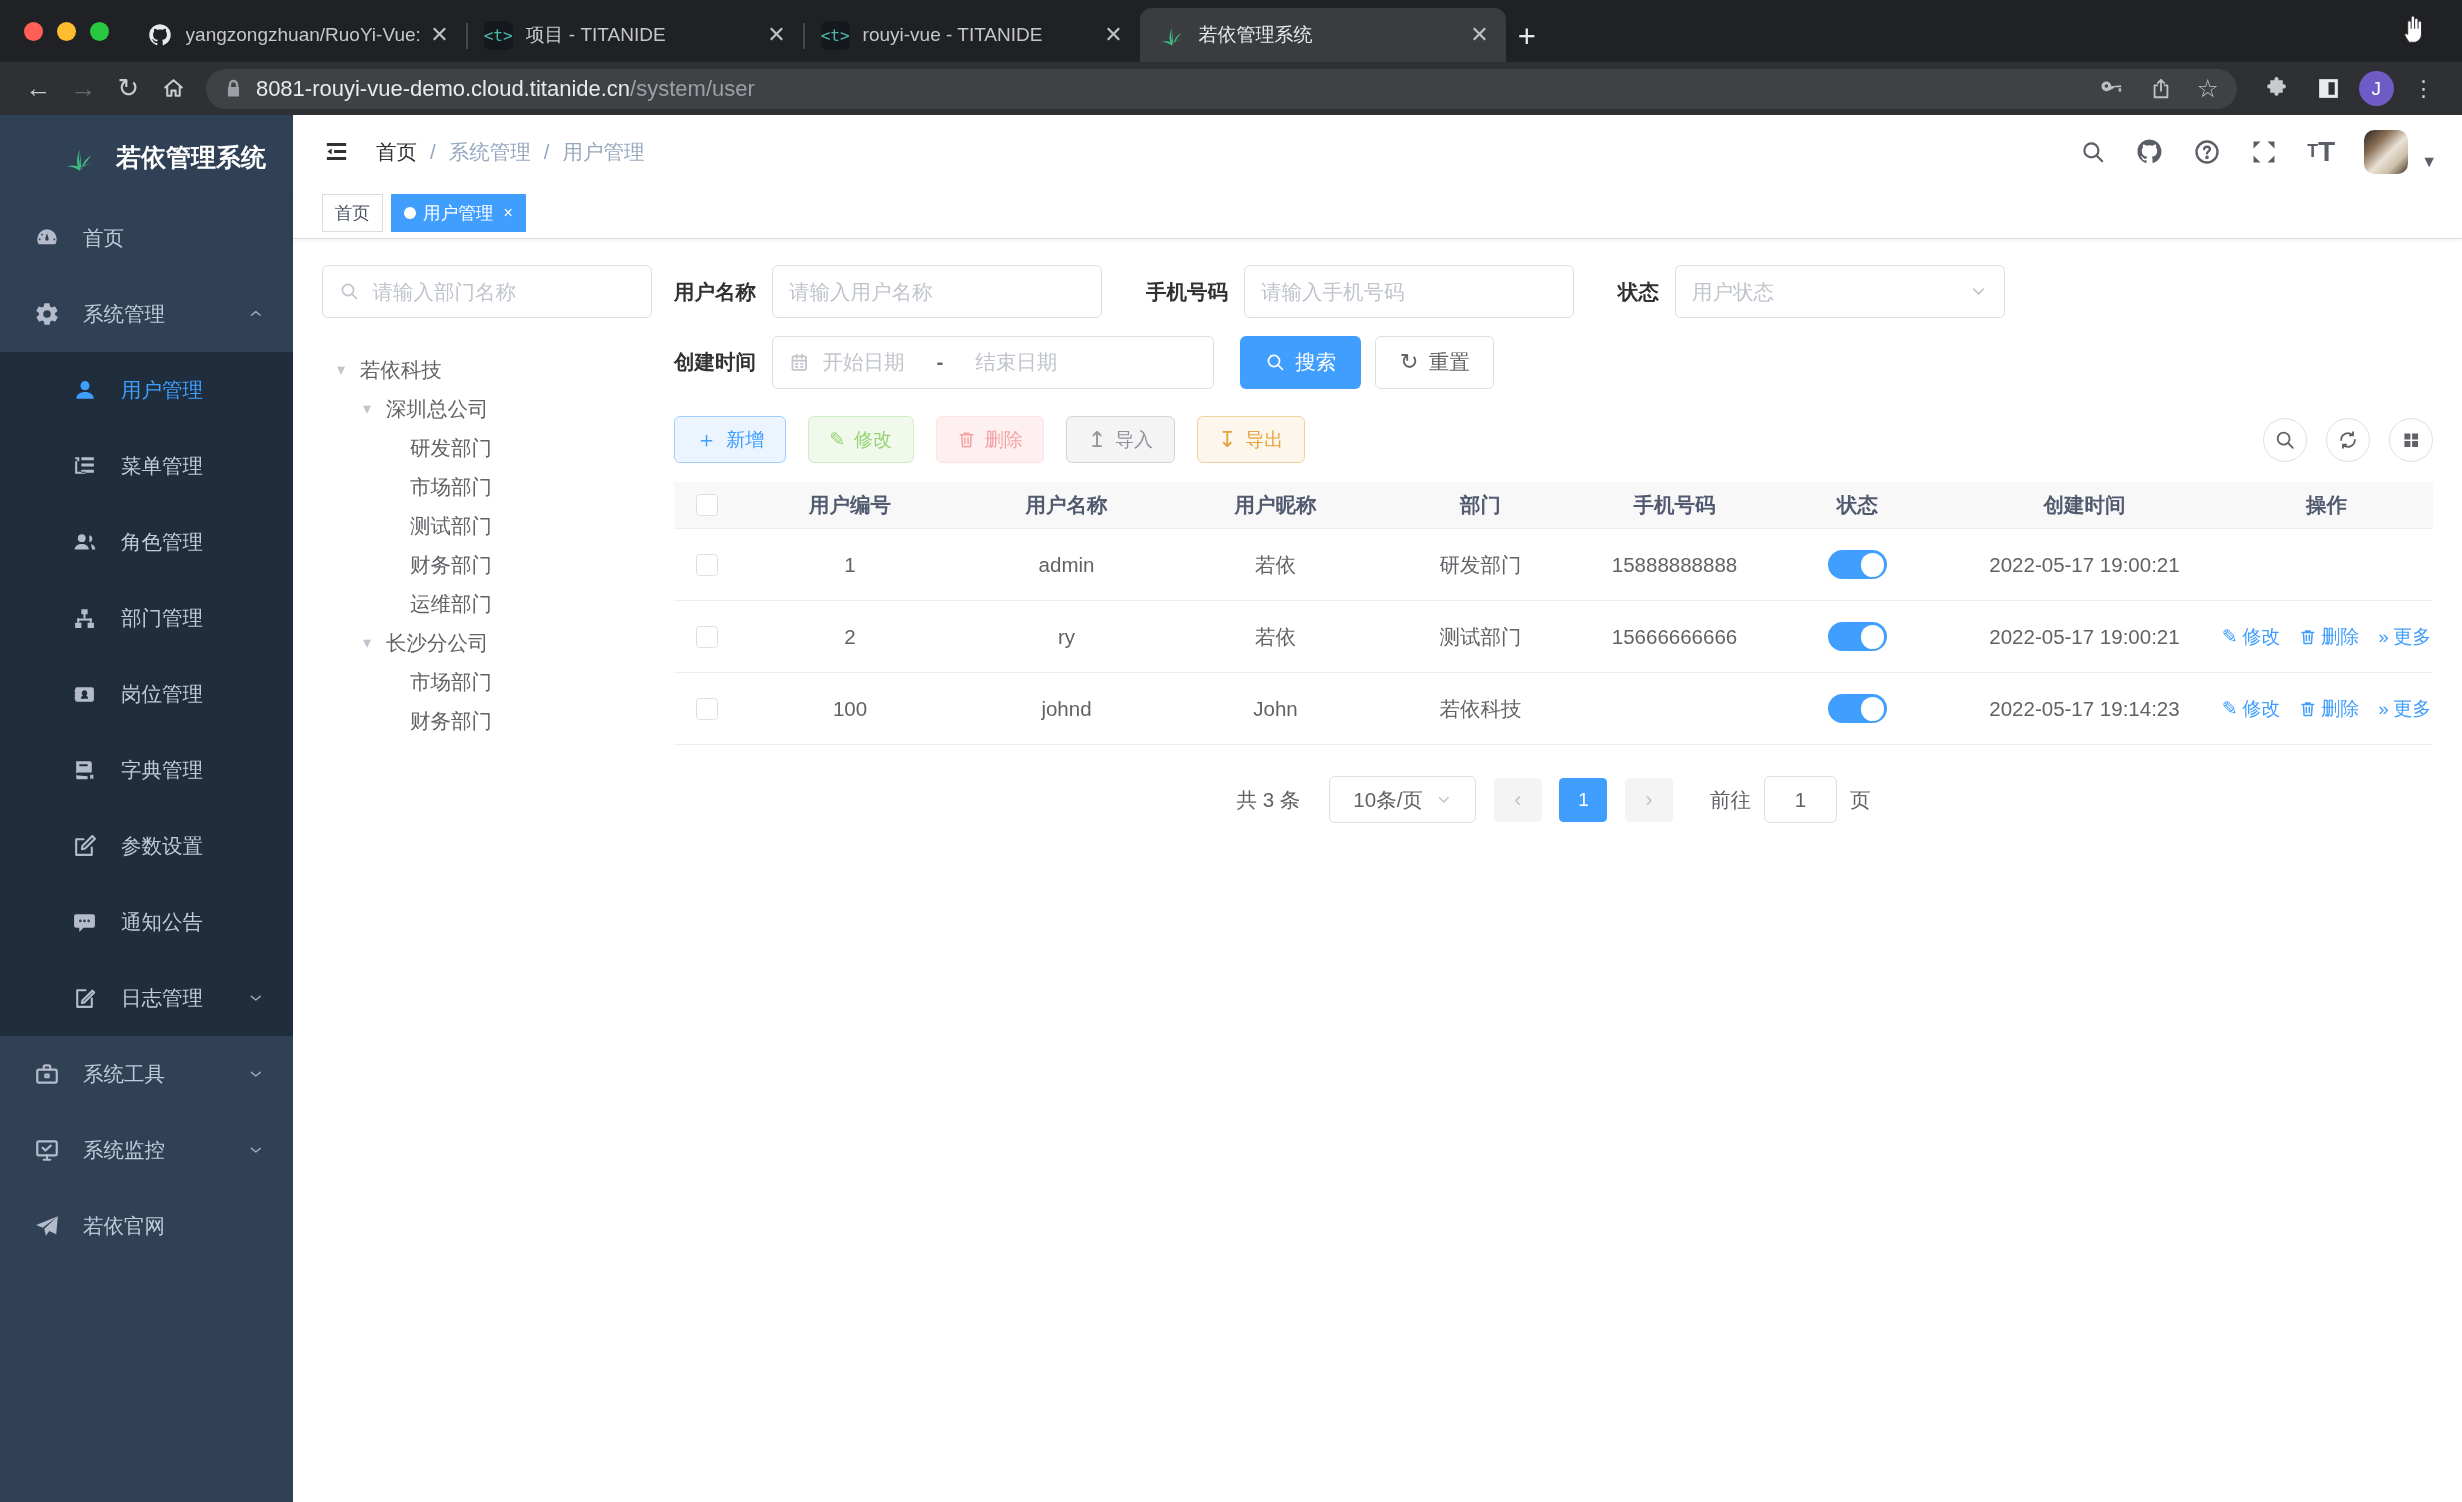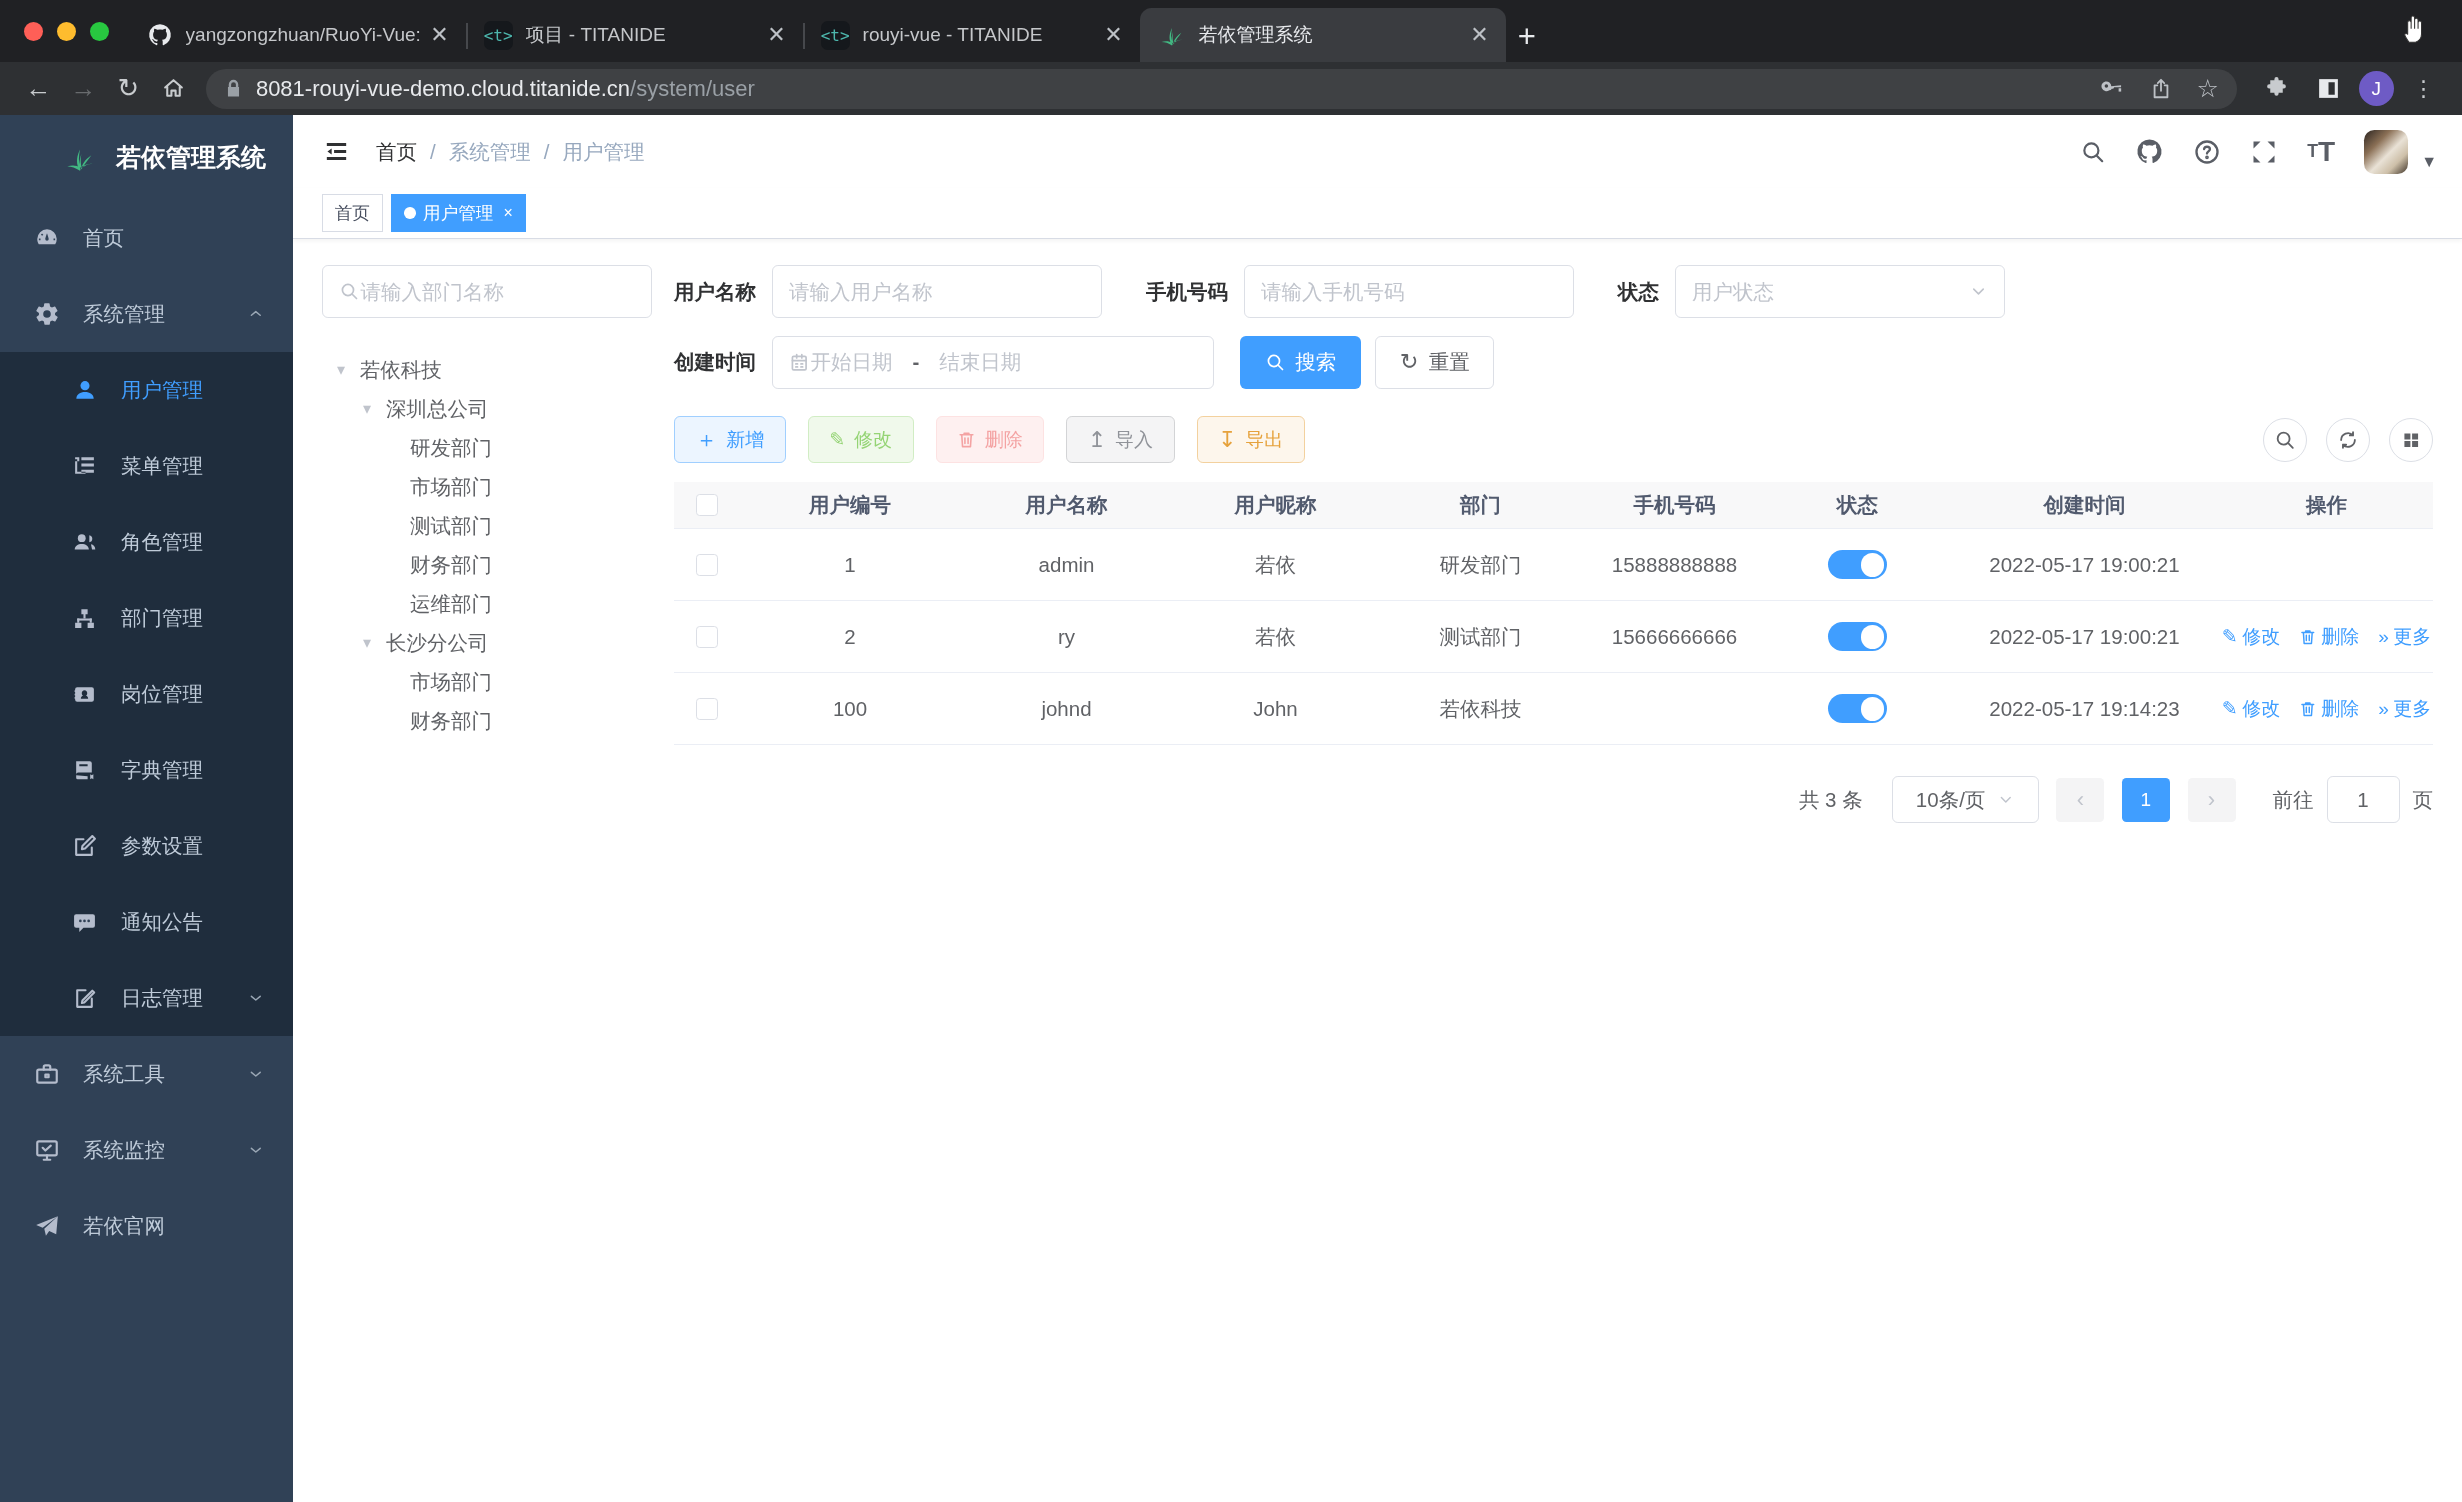--- a/index.html
+++ b/index.html
@@ -59,21 +59,21 @@
   .nav-caret { color:#5a5e66; font-size:16px; margin-left:-16px; margin-top:20.5px; }
 
   .tagsbar { height:51px; border-bottom:0.7px solid #d8dce5; box-shadow:0 1.5px 4.4px rgba(0,0,0,.05); display:flex; align-items:center; padding:0 29px; gap:8.8px; flex:none; }
   .tag { height:38px; display:flex; align-items:center; padding:0 11.7px; border:0.7px solid #d8dce5; background:#fff; color:#495060; font-size:17.6px; gap:7.3px; }
   .tag.active { background:#409eff; border-color:#409eff; color:#fff; }
   .tag .tag-dot { width:11.7px; height:11.7px; border-radius:50%; background:#fff; }
   .tag .tag-x { font-size:16px; margin-left:2.9px; }
 
   .content { flex:1; display:flex; padding:26px 29px; min-height:0; }
   .dept-panel { width:330px; flex:none; margin-right:22px; }
-  .input-box { height:53px; border:0.7px solid #dcdfe6; border-radius:5.9px; display:flex; align-items:center; padding:0 16px; gap:1px; background:#fff; }
+  .input-box { height:53px; border:0.7px solid #dcdfe6; border-radius:5.9px; display:flex; align-items:center; padding:0 16px; gap:13px; background:#fff; }
   .ph { color:#c0c4cc; font-size:20.5px; white-space:nowrap; }
   .gray-ic { color:#c0c4cc; display:flex; }
   .tree { margin-top:32px; font-size:20.5px; color:#606266; }
   .tnode { height:39px; display:flex; align-items:center; gap:5.9px; }
   .tnode .caret { width:26px; text-align:center; color:#c0c4cc; font-size:16px; flex:none; }
   .lv0{padding-left:5.9px}.lv1{padding-left:32px}.lv2{padding-left:56px}
 
   .work { flex:1; min-width:0; display:flex; flex-direction:column; }
   .frow { display:flex; align-items:center; margin-bottom:17.6px; }
   .flabel { font-size:20.5px; color:#303133; font-weight:bold; margin-right:16px; white-space:nowrap; }
@@ -104,21 +104,21 @@
   .cell { text-align:center; flex:none; overflow:hidden; white-space:nowrap; }
   .c-check{width:66px; display:flex; justify-content:center;}
   .c-id{width:220px}.c-user{width:213px}.c-nick{width:205px}.c-dept{width:205px}
   .c-phone{width:183px}.c-status{width:183px; display:flex; justify-content:center;}
   .c-created{width:271px}.c-ops{width:213px; display:flex; justify-content:center; gap:19px;}
   .checkbox { width:22px; height:22px; border:1.5px solid #dcdfe6; border-radius:3.7px; background:#fff; }
   .toggle { width:59px; height:29px; border-radius:14.7px; background:#409eff; position:relative; }
   .toggle::after { content:""; position:absolute; right:2.9px; top:2.9px; width:23.5px; height:23.5px; border-radius:50%; background:#fff; }
   .oplink { color:#409eff; font-size:19px; display:inline-flex; align-items:center; gap:4.4px; }
 
-  .pager { display:flex; align-items:center; justify-content:flex-end; margin-top:31px; font-size:20.5px; color:#606266; gap:0; }
+  .pager { display:flex; align-items:center; justify-content:center; margin-top:31px; font-size:20.5px; color:#606266; gap:0; }
   .pg-total { margin-right:29px; }
   .pg-size { width:147px; height:47px; border:0.7px solid #dcdfe6; border-radius:5.9px; display:flex; align-items:center; justify-content:center; gap:11.7px; color:#606266; }
   .pg-btn { min-width:48px; height:44px; background:#f4f4f5; border-radius:4.4px; display:flex; align-items:center; justify-content:center; color:#c0c4cc; font-size:22px; margin-left:17.6px; }
   .pg-btn.cur { background:#409eff; color:#fff; font-size:19px; }
   .pg-goto { margin-left:37px; display:flex; align-items:center; gap:13px; }
   .pg-input { width:73px; height:47px; border:0.7px solid #dcdfe6; border-radius:5.9px; text-align:center; font-size:20.5px; color:#606266; font-family:inherit; }
 
   svg.s { fill:none; stroke:currentColor; stroke-width:2; stroke-linecap:round; stroke-linejoin:round; }
   svg.f { fill:currentColor; stroke:none; }
 </style>

